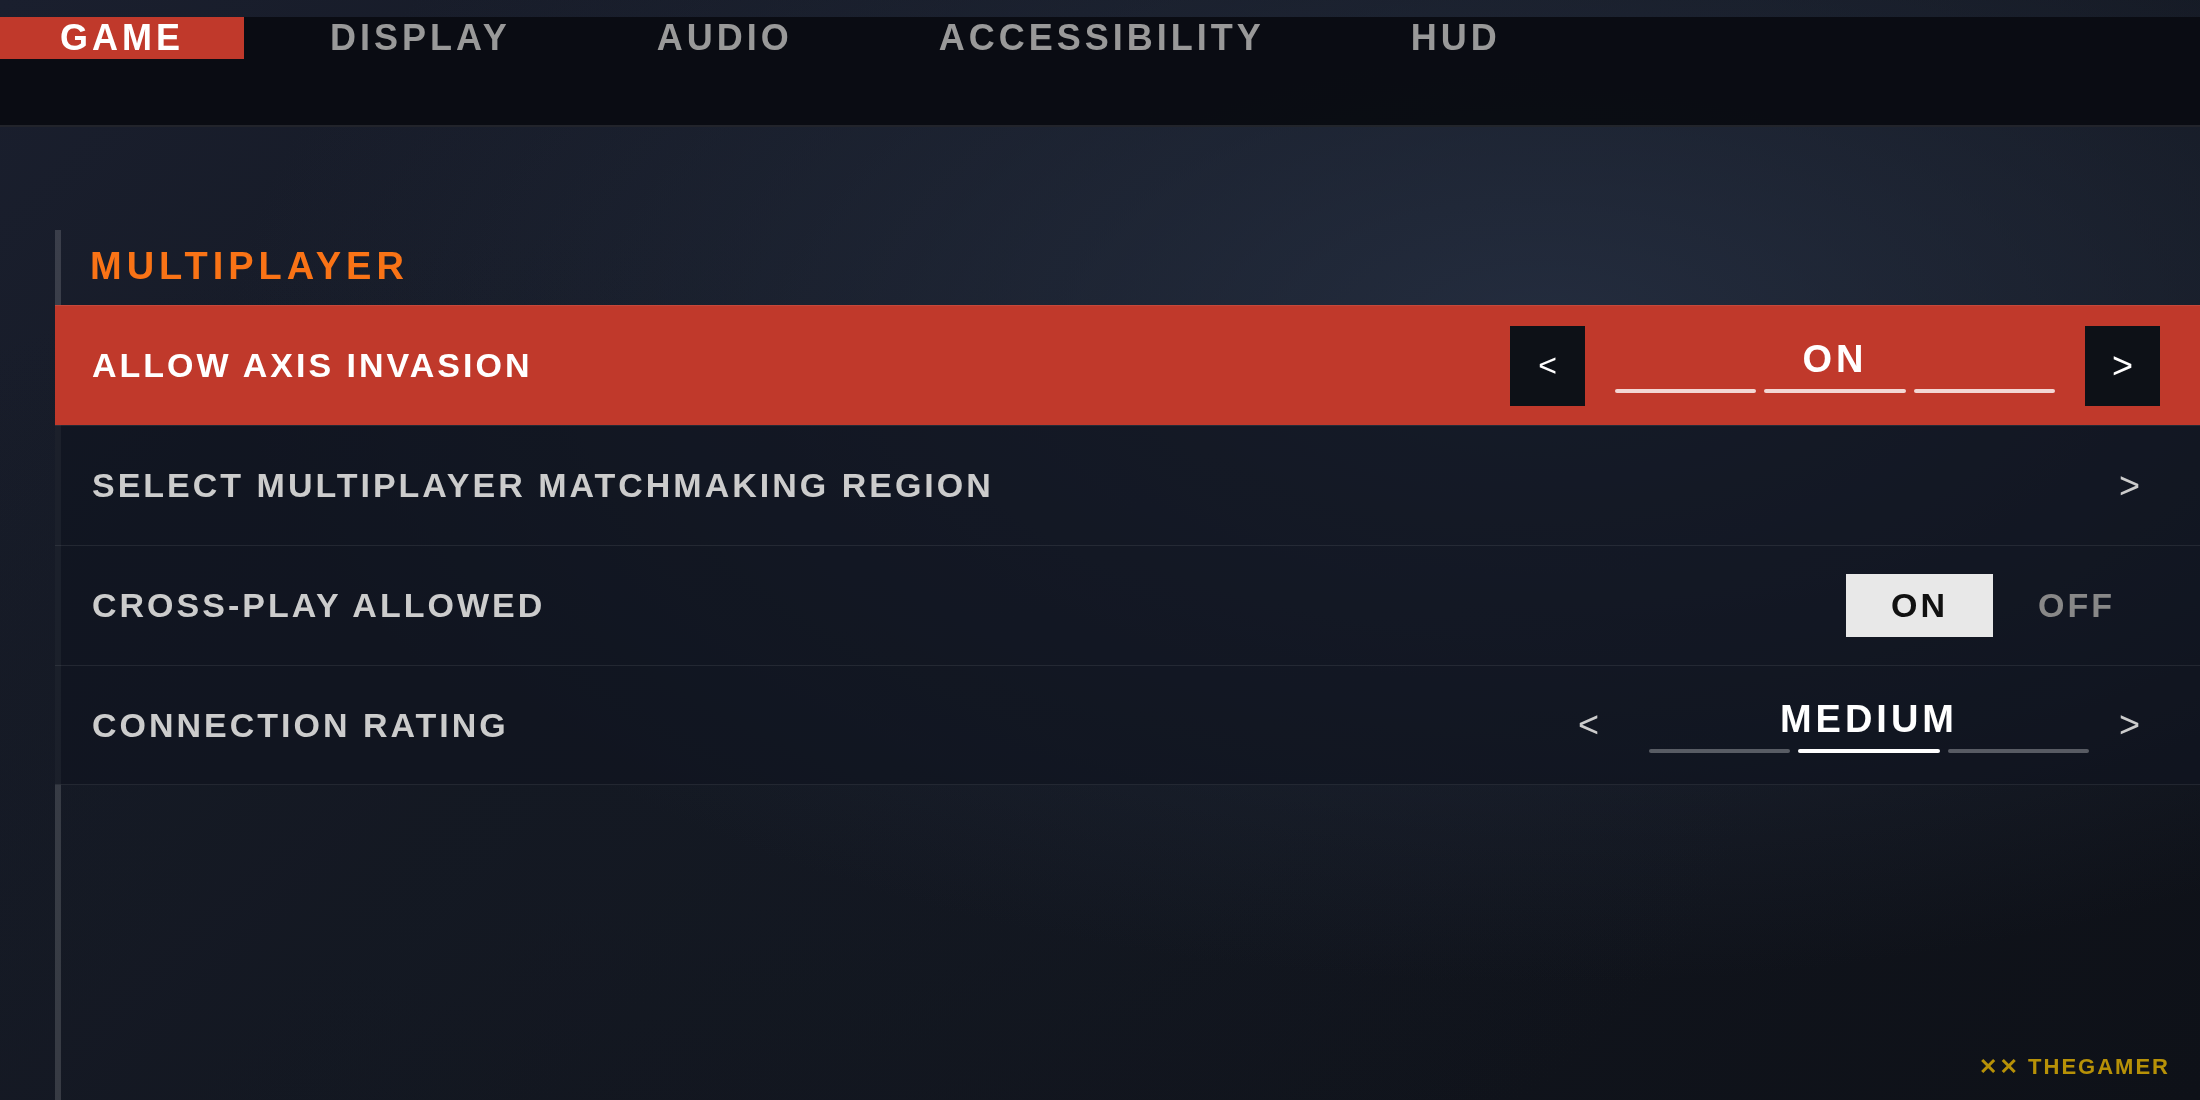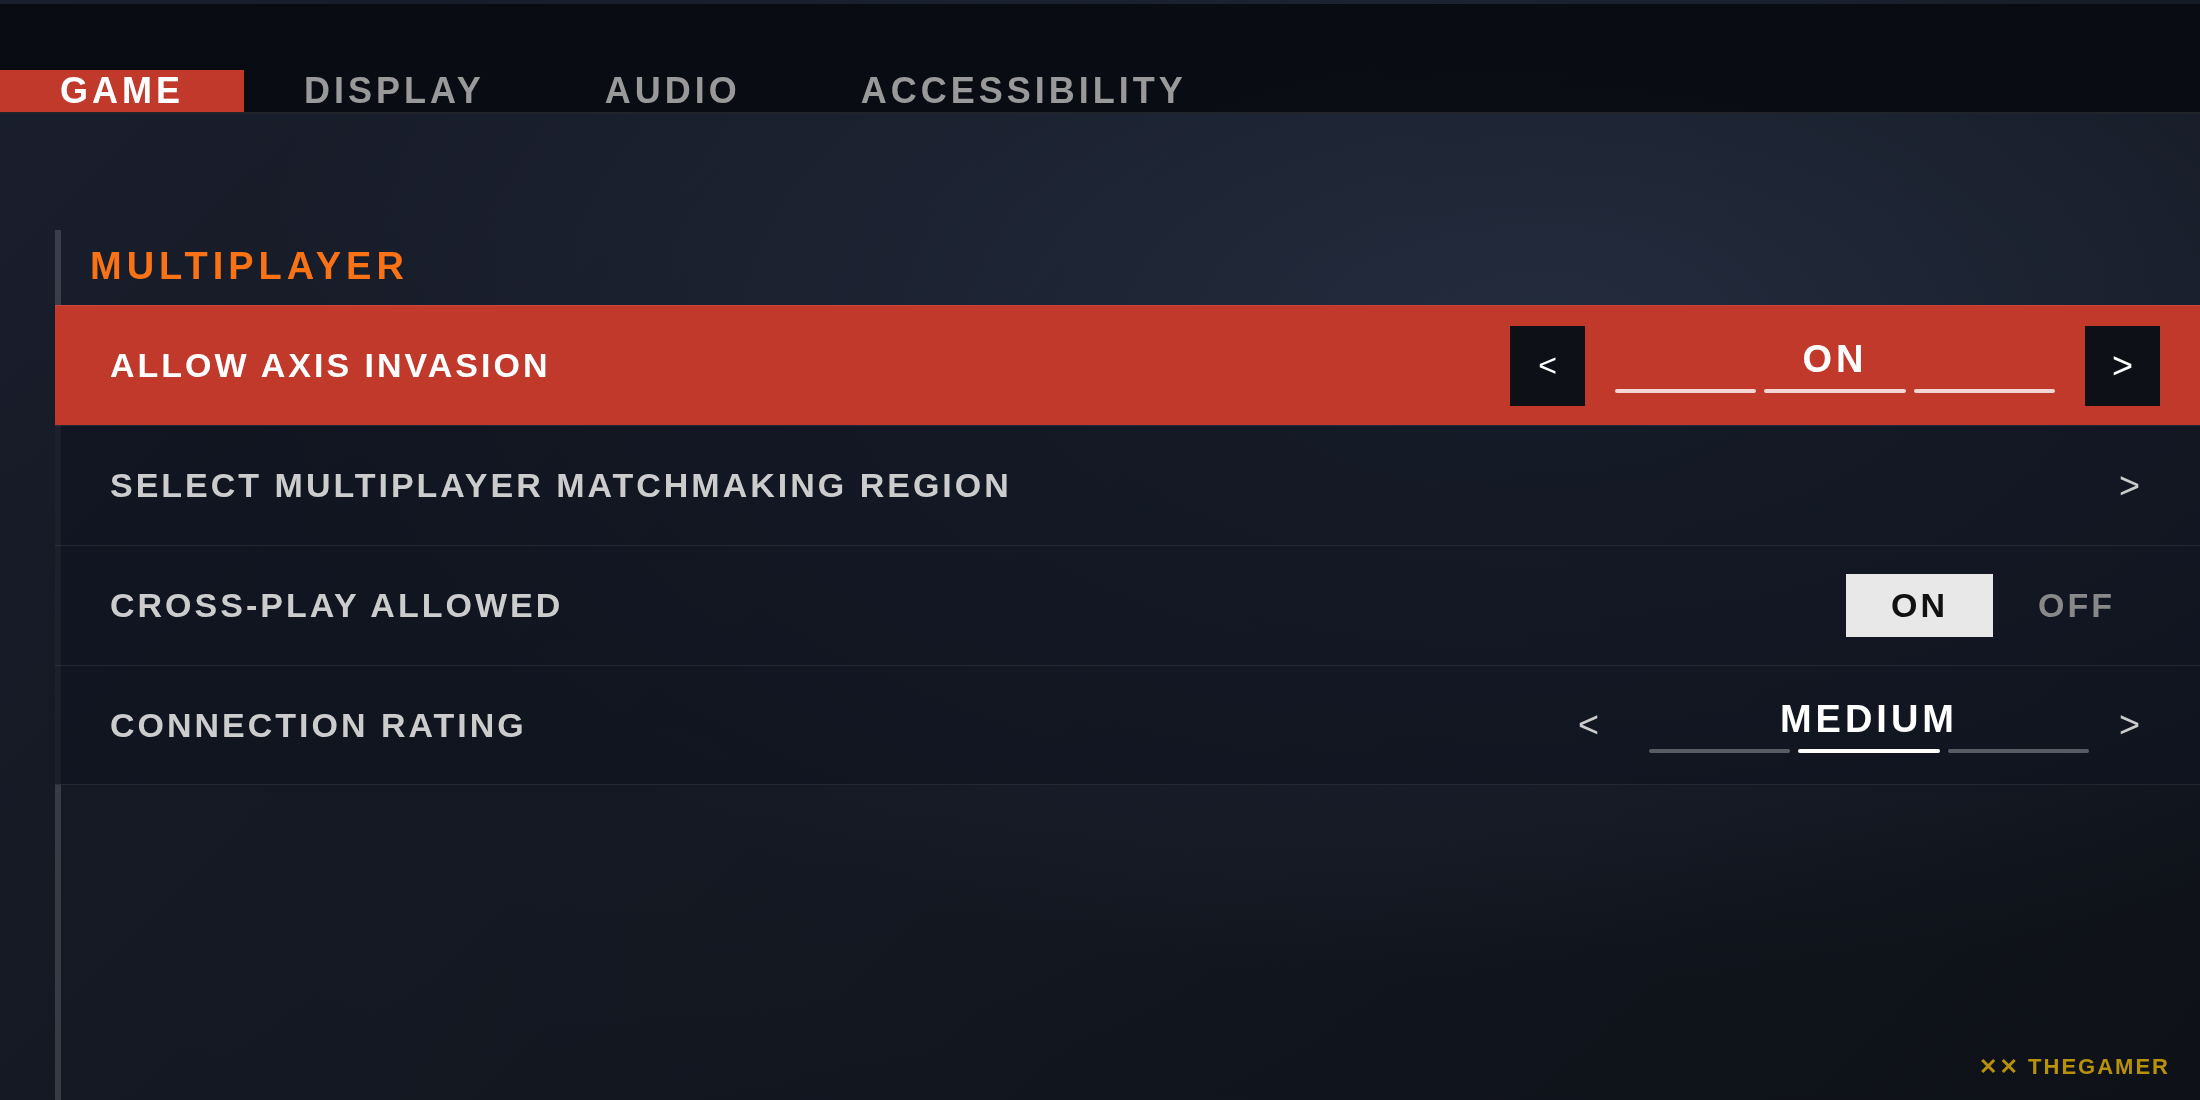--- a/index.html
+++ b/index.html
@@ -20,29 +20,30 @@
       background: 
         radial-gradient(ellipse at 70% 30%, rgba(40,50,70,0.8) 0%, transparent 60%),
         radial-gradient(ellipse at 30% 70%, rgba(20,25,35,0.9) 0%, transparent 50%),
         linear-gradient(135deg, #1a1f2e 0%, #12161f 50%, #0e1118 100%);
       z-index: 0;
     }
 
     
     .nav-bar {
       position: absolute;
-      top: 4px;
+      top: 17px;
       left: 0;
       right: 0;
       height: 110px;
       background: rgba(10, 12, 18, 0.95);
       display: flex;
-      align-items: flex-end;
+      align-items: flex-start;
       z-index: 10;
       border-bottom: 2px solid rgba(255,255,255,0.1);
+      gap: 26px;
     }
 
     .nav-tab {
       display: flex;
       align-items: center;
       justify-content: center;
       padding: 0 60px;
       font-size: 36px;
       font-weight: 700;
       letter-spacing: 4px;
@@ -88,21 +89,21 @@
       left: 55px;
       right: 0;
       z-index: 7;
     }
 
     
     .setting-row {
       display: flex;
       align-items: center;
       height: 120px;
-      padding: 0 40px 0 55px;
+      padding: 0 40px 0 37px;
       border-top: 1px solid rgba(255,255,255,0.08);
       color: #ccc;
       position: relative;
     }
 
     .setting-row:last-child {
       border-bottom: 1px solid rgba(255,255,255,0.08);
       gap: 16px;
     }
 
@@ -245,20 +246,21 @@
 </head>
 <body>
 
 <div class="bg"></div>
 
 <nav class="nav-bar">
   <div class="nav-tab active">GAME</div>
   <div class="nav-tab">DISPLAY</div>
   <div class="nav-tab">AUDIO</div>
   <div class="nav-tab">ACCESSIBILITY</div>
+  <div class="nav-tab">HUD</div>
 </nav>
 
 <div class="left-bar"></div>
 
 <div class="section-label">MULTIPLAYER</div>
 
 <div class="settings-container">
 
   <div class="setting-row active-row">
     <span class="row-label">ALLOW AXIS INVASION</span>

